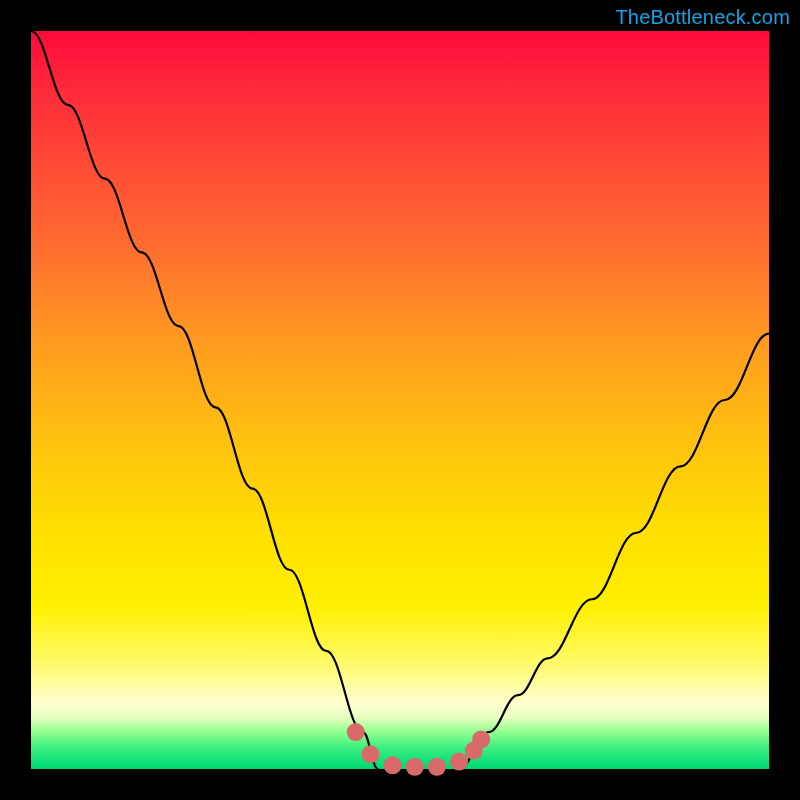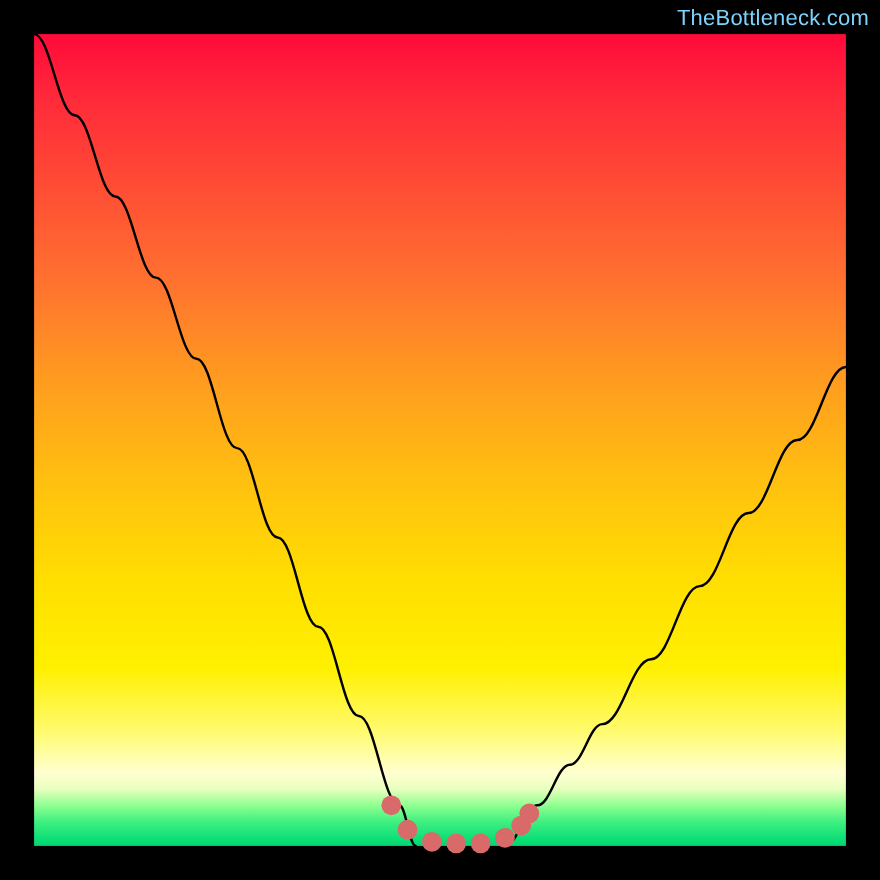--- a/index.html
+++ b/index.html
@@ -35,21 +35,21 @@
       #90ff90 95%,
       #40f080 97%,
       #10e078 99%,
       #00d870 100%
     );
   }
   .watermark {
     position: absolute;
     top: 6px;
     right: 10px;
-    color: #7dd3fc;
+    color: #0ea5e9;
     font-size: 20px;
     font-weight: 500;
     letter-spacing: 0.2px;
     user-select: none;
   }
   svg.curve {
     position: absolute;
     top: 0; left: 0;
   }
 </style>

